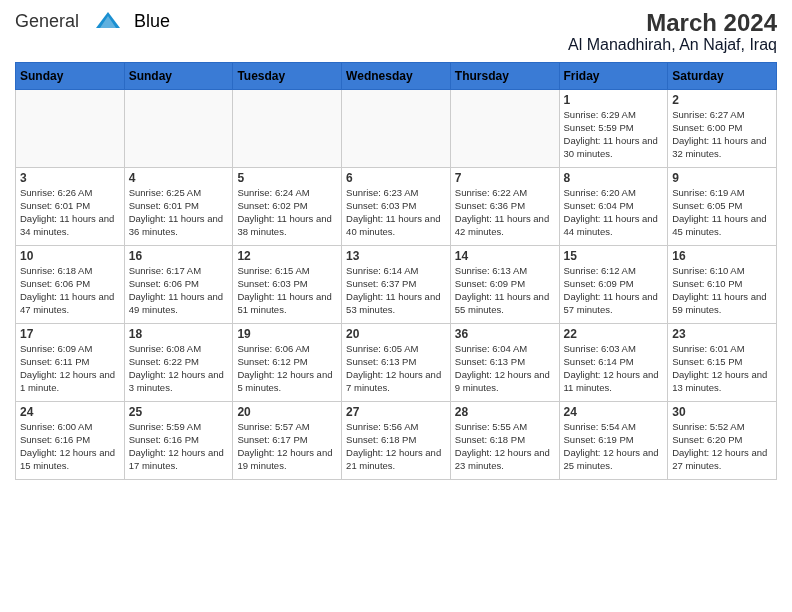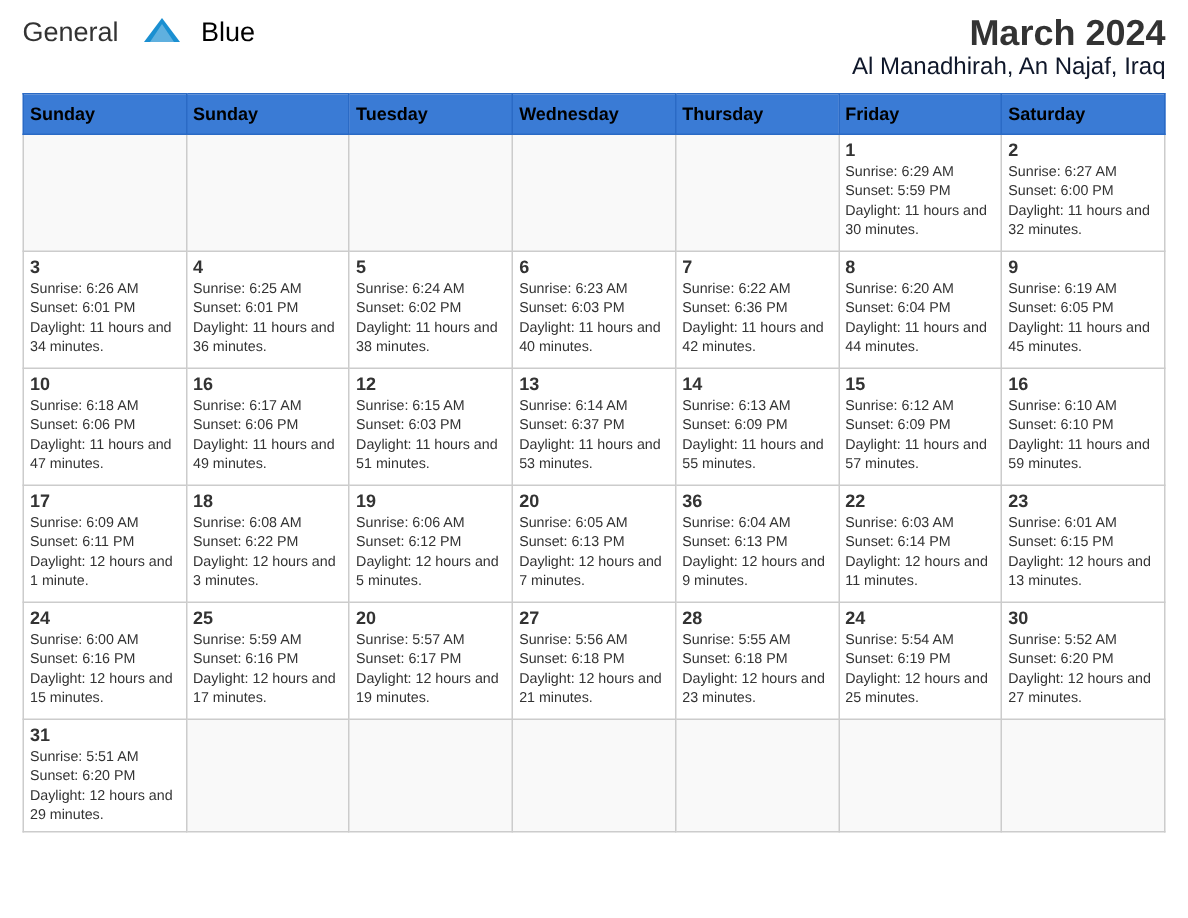--- a/index.html
+++ b/index.html
@@ -341,29 +341,14 @@
 and 25 minutes.</div>
         </td>
         <td>
           <span class="day-number">30</span>
           <div class="day-info">Sunrise: 5:52 AM
 Sunset: 6:20 PM
 Daylight: 12 hours
 and 27 minutes.</div>
         </td>
       </tr>
-      <tr class="last-row">
-        <td>
-          <span class="day-number">31</span>
-          <div class="day-info">Sunrise: 5:51 AM
-Sunset: 6:20 PM
-Daylight: 12 hours
-and 29 minutes.</div>
-        </td>
-        <td class="empty"></td>
-        <td class="empty"></td>
-        <td class="empty"></td>
-        <td class="empty"></td>
-        <td class="empty"></td>
-        <td class="empty"></td>
-      </tr>
     </tbody>
 </table>
 
 </body></html>

